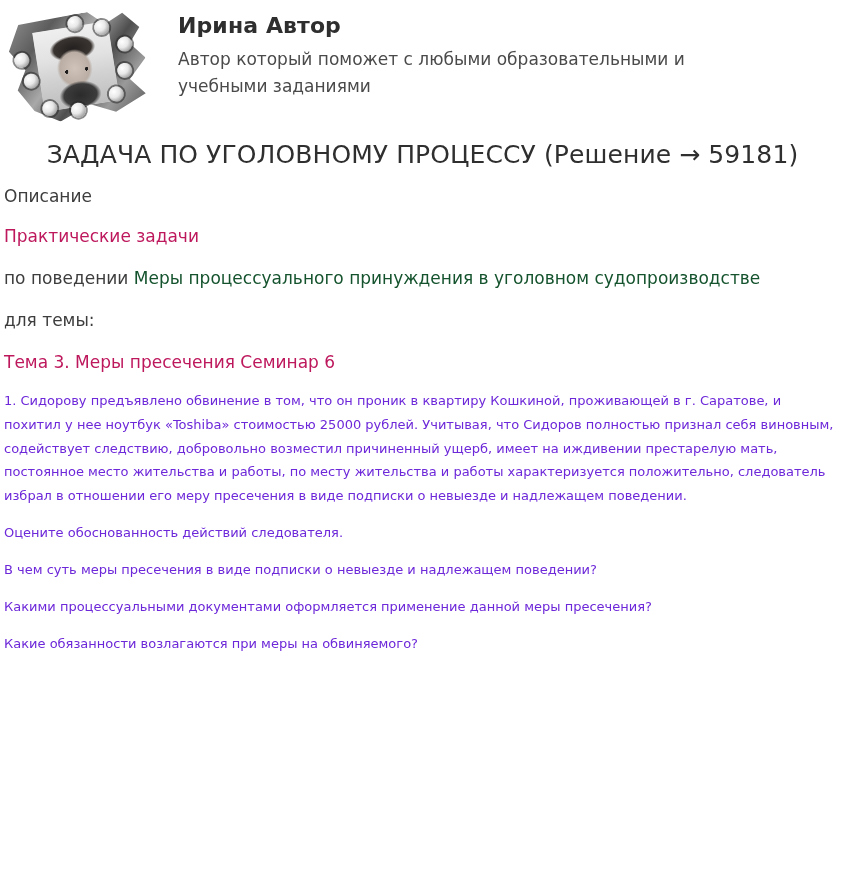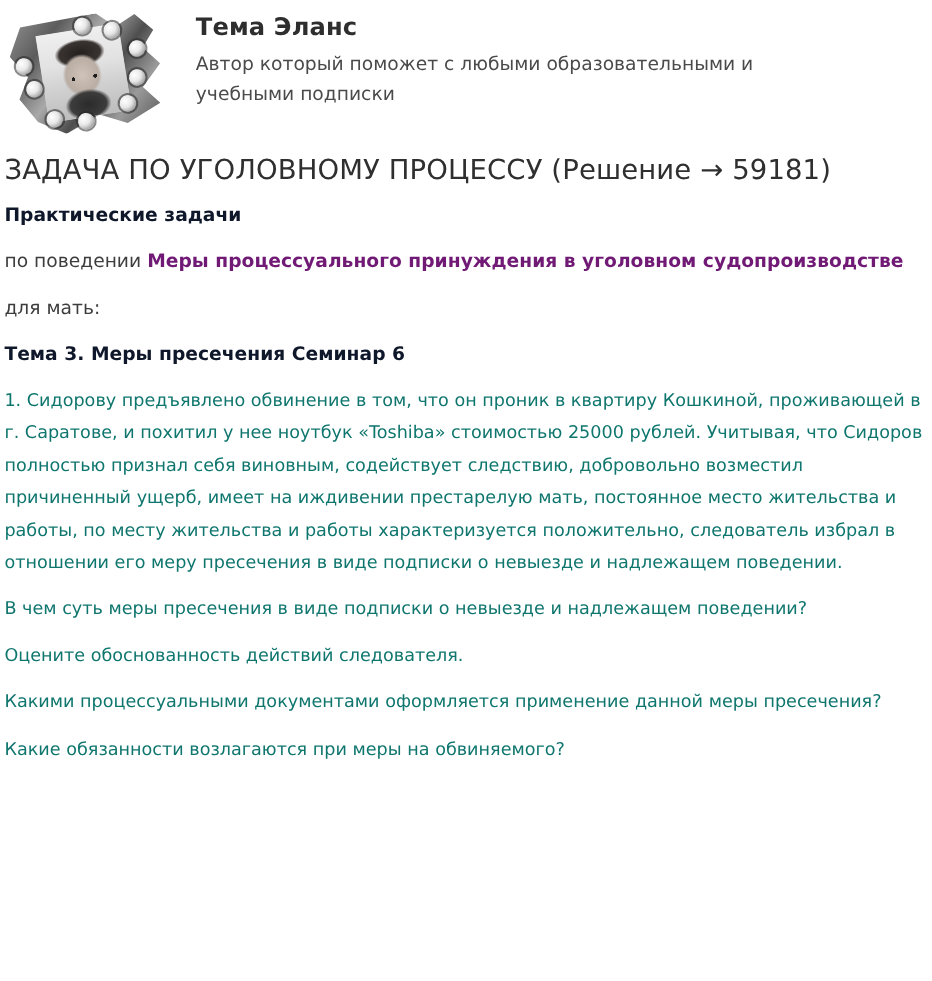--- a/index.html
+++ b/index.html
@@ -114,40 +114,41 @@
   .article {
     padding: 12px 6px 0 4px;
   }
   .article-title {
     font-size: 25px;
     font-weight: normal;
     color: #2f2f2f;
     line-height: 1.2;
     margin: 0 0 11px 0;
     letter-spacing: 0.1px;
+    text-align: center;
   }
   .para {
     font-size: 17px;
     line-height: 1.82;
     color: #3d3d3d;
     margin: 0 0 11px 0;
   }
   .para.tight { margin-bottom: 9px; }
-  .para b, .para strong { color: #701a75; font-weight: bold; }
+  .para b, .para strong { color: #14532d; font-weight: normal; }
   .para-bold {
     font-size: 17px;
-    font-weight: bold;
-    color: #0f172a;
+    font-weight: normal;
+    color: #be185d;
     line-height: 1.82;
     margin: 0 0 11px 0;
   }
   .body-block {
-    font-size: 16px;
+    font-size: 13px;
     line-height: 1.84;
-    color: #0f766e;
+    color: #6d28d9;
     margin: 0 0 13px 0;
   }
 </style>
 </head>
 <body>
 
 <div class="page">
 
   <div class="author-header">
 
@@ -161,44 +162,45 @@
         <div class="rivet" style="left:52px; top:88px;"></div>
         <div class="rivet" style="left:62px; top:2px;"></div>
         <div class="rivet" style="left:88px; top:10px;"></div>
         <div class="rivet" style="left:108px;top:30px;"></div>
         <div class="rivet" style="left:104px;top:56px;"></div>
         <div class="rivet" style="left:92px; top:78px;"></div>
       </div>
     </div>
 
     <div class="author-meta">
-      <h1 class="author-name">Тема Эланс</h1>
-      <p class="author-tagline">Автор который поможет с любыми образовательными и учебными подписки</p>
+      <h1 class="author-name">Ирина Автор</h1>
+      <p class="author-tagline">Автор который поможет с любыми образовательными и учебными заданиями</p>
     </div>
 
   </div>
 
   <div class="article">
 
     <h2 class="article-title">ЗАДАЧА ПО УГОЛОВНОМУ ПРОЦЕССУ (Решение → 59181)</h2>
 
+    <p class="para tight">Описание</p>
 
     <p class="para-bold">Практические задачи</p>
 
     <p class="para"><span>по поведении </span><b>Меры процессуального принуждения в уголовном судопроизводстве</b></p>
 
-    <p class="para">для мать:</p>
+    <p class="para">для темы:</p>
 
     <p class="para-bold">Тема 3. Меры пресечения Семинар 6</p>
 
 
     <p class="body-block">1. Сидорову предъявлено обвинение в том, что он проник в квартиру Кошкиной, проживающей в г. Саратове, и похитил у нее ноутбук «Toshiba» стоимостью 25000 рублей. Учитывая, что Сидоров полностью признал себя виновным, содействует следствию, добровольно возместил причиненный ущерб, имеет на иждивении престарелую мать, постоянное место жительства и работы, по месту жительства и работы характеризуется положительно, следователь избрал в отношении его меру пресечения в виде подписки о невыезде и надлежащем поведении.</p>
 
+    <p class="body-block">Оцените обоснованность действий следователя.</p>
+
     <p class="body-block">В чем суть меры пресечения в виде подписки о невыезде и надлежащем поведении?</p>
-
-    <p class="body-block">Оцените обоснованность действий следователя.</p>
 
     <p class="body-block">Какими процессуальными документами оформляется применение данной меры пресечения?</p>
 
     <p class="body-block">Какие обязанности возлагаются при меры на обвиняемого?</p>
 
   </div>
 </div>
 
 </body></html>

